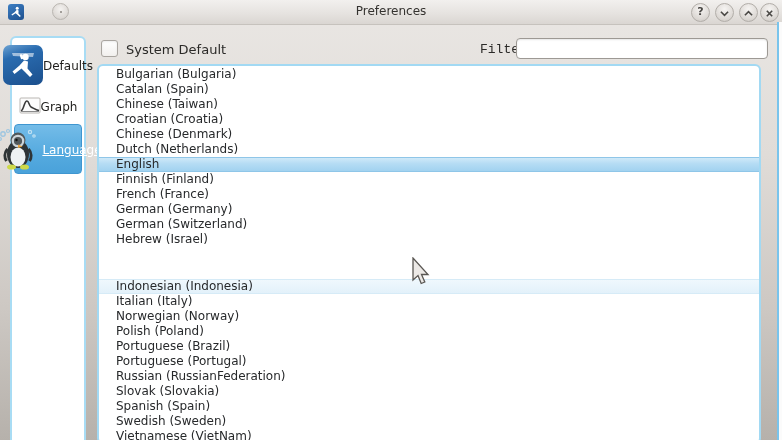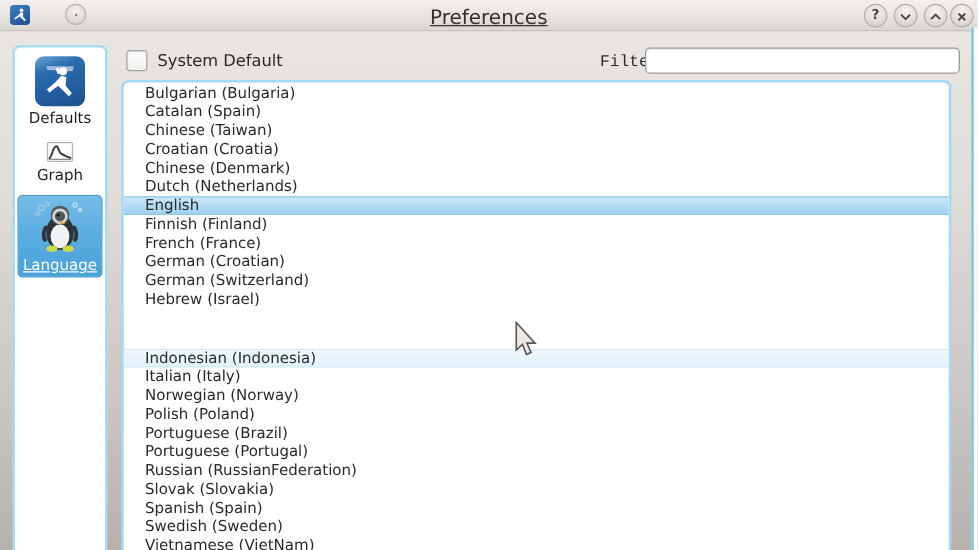--- a/index.html
+++ b/index.html
@@ -22,21 +22,21 @@
   .sticky-btn{
     position:absolute;left:52px;top:3px;width:17px;height:17px;border-radius:50%;
     background:radial-gradient(circle at 50% 35%,#f4f2f0 0%,#dcd8d4 70%,#c9c5c0 100%);
     border:1px solid #b9b5b0;box-sizing:border-box;
   }
   .sticky-btn::after{
     content:"";position:absolute;left:6.5px;top:6.5px;width:2px;height:2px;border-radius:50%;background:#8a8680;
   }
   .win-title{
     position:absolute;left:0;right:0;top:4px;text-align:center;
-    font-size:16px;color:#34322f;text-decoration:underline;
+    font-size:12px;color:#34322f;
   }
   .tb-btn{
     position:absolute;top:3px;width:19px;height:19px;border-radius:50%;
     background:radial-gradient(circle at 50% 30%,#f6f4f2 0%,#ddd9d5 65%,#c8c4bf 100%);
     border:1px solid #b2aea9;box-sizing:border-box;
     color:#4a4845;font-size:11px;line-height:16px;text-align:center;font-weight:bold;
   }
   .tb-help{right:72px;}
   .tb-down{right:48px;}
   .tb-up{right:24px;}
@@ -46,21 +46,21 @@
     position:absolute;right:0;top:22px;width:3px;height:418px;
     background:#fbfbfb;border-left:2px solid #79c4ec;
   }
   
   .sidebar{
     position:absolute;left:10px;top:36px;width:76px;height:420px;
     background:#ffffff;border:2px solid #a8dcf4;border-radius:6px;
     box-sizing:border-box;padding-top:4px;
   }
   .side-item{
-    display:flex;flex-direction:column;align-items:center;justify-content:center;
+    display:flex;flex-direction:row;align-items:center;justify-content:center;
     margin:0 2px 6px 2px;border-radius:4px;padding:3px 0 3px 0;
   }
   .side-item .lbl{font-size:12px;color:#1f1e1c;margin-top:2px;}
   .side-item.selected{
     background:linear-gradient(180deg,#74bce8 0%,#55aadf 60%,#4aa2da 100%);
     border:1px solid #3f96d0;padding:2px 0;
   }
   .side-item.selected .lbl{color:#ffffff;text-decoration:underline;}
   .icon-box{display:flex;align-items:center;justify-content:center;}
   .defaults-icon-bg{
@@ -197,21 +197,21 @@
 <div class="lang-list" id="langList">
     <div class="lang-row">Bulgarian (Bulgaria)</div>
     <div class="lang-row">Catalan (Spain)</div>
     <div class="lang-row">Chinese (Taiwan)</div>
     <div class="lang-row">Croatian (Croatia)</div>
     <div class="lang-row">Chinese (Denmark)</div>
     <div class="lang-row">Dutch (Netherlands)</div>
     <div class="lang-row selected">English</div>
     <div class="lang-row">Finnish (Finland)</div>
     <div class="lang-row">French (France)</div>
-    <div class="lang-row">German (Croatian)</div>
+    <div class="lang-row">German (Germany)</div>
     <div class="lang-row">German (Switzerland)</div>
     <div class="lang-row">Hebrew (Israel)</div>
     <div class="lang-row hovered">Indonesian (Indonesia)</div>
     <div class="lang-row">Italian (Italy)</div>
     <div class="lang-row">Norwegian (Norway)</div>
     <div class="lang-row">Polish (Poland)</div>
     <div class="lang-row">Portuguese (Brazil)</div>
     <div class="lang-row">Portuguese (Portugal)</div>
     <div class="lang-row">Russian (RussianFederation)</div>
     <div class="lang-row">Slovak (Slovakia)</div>

